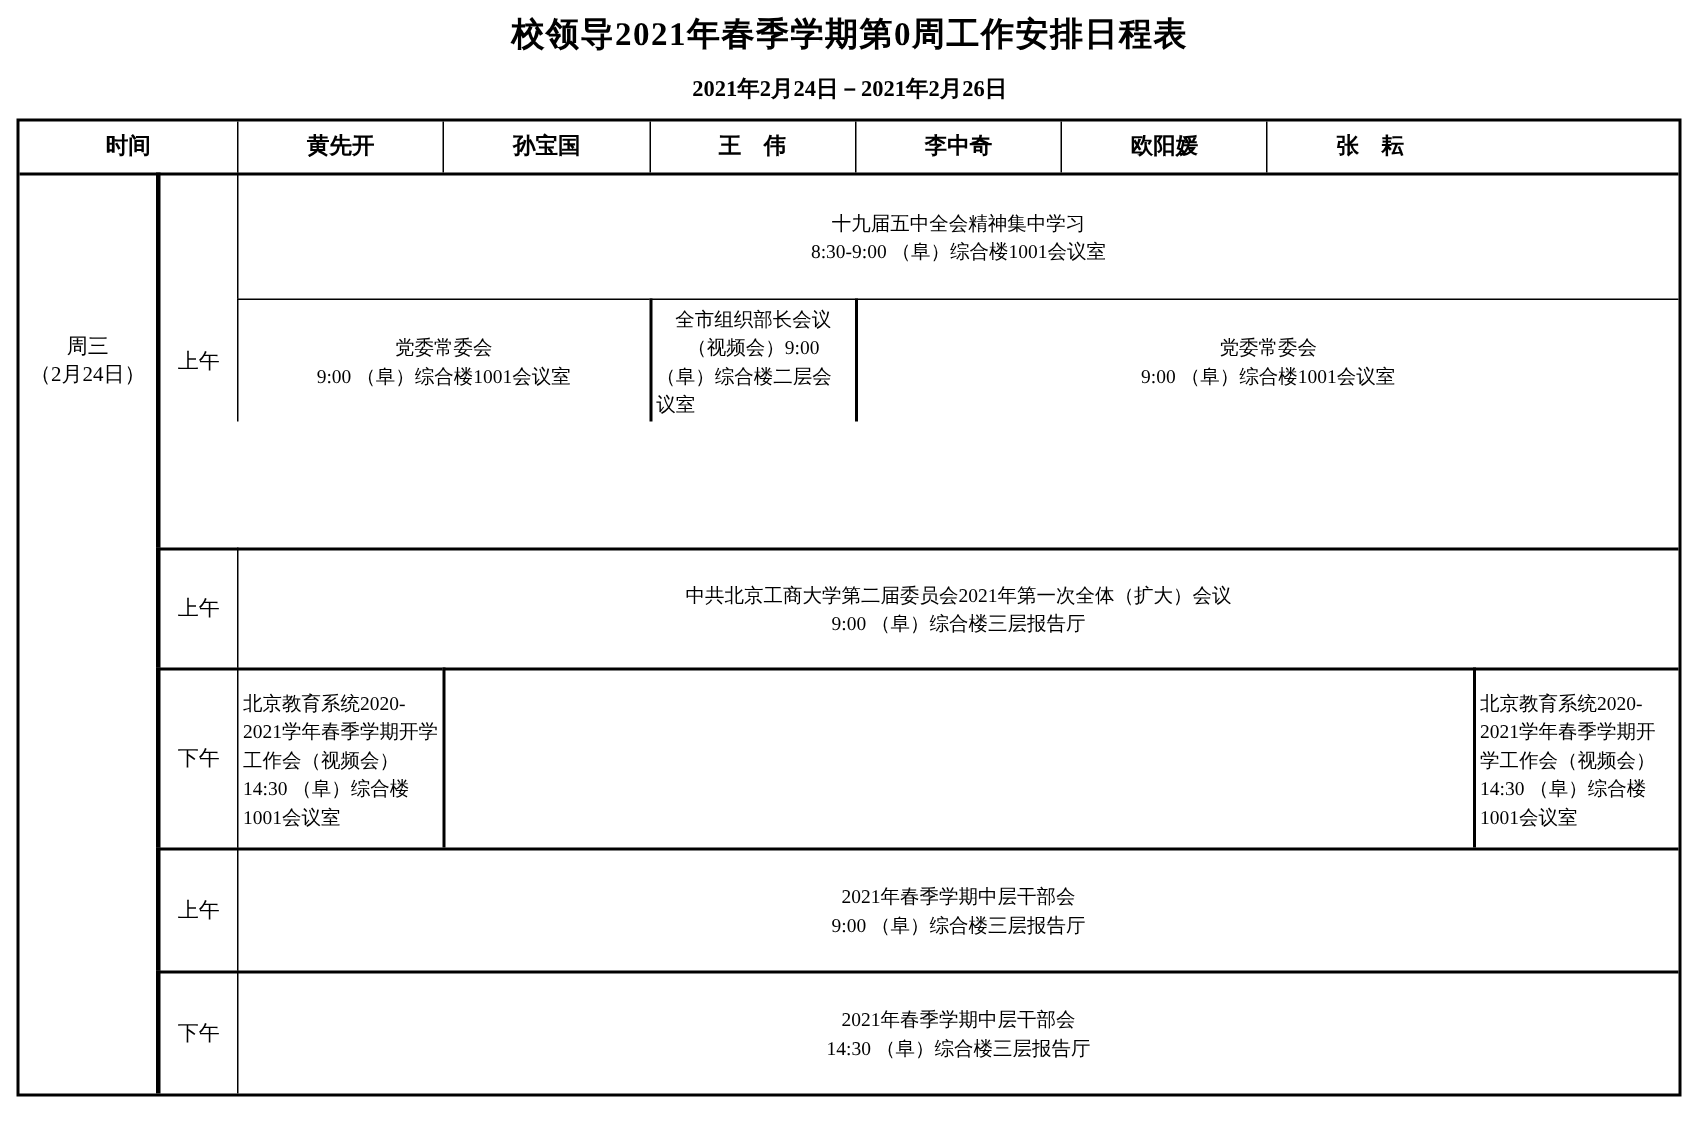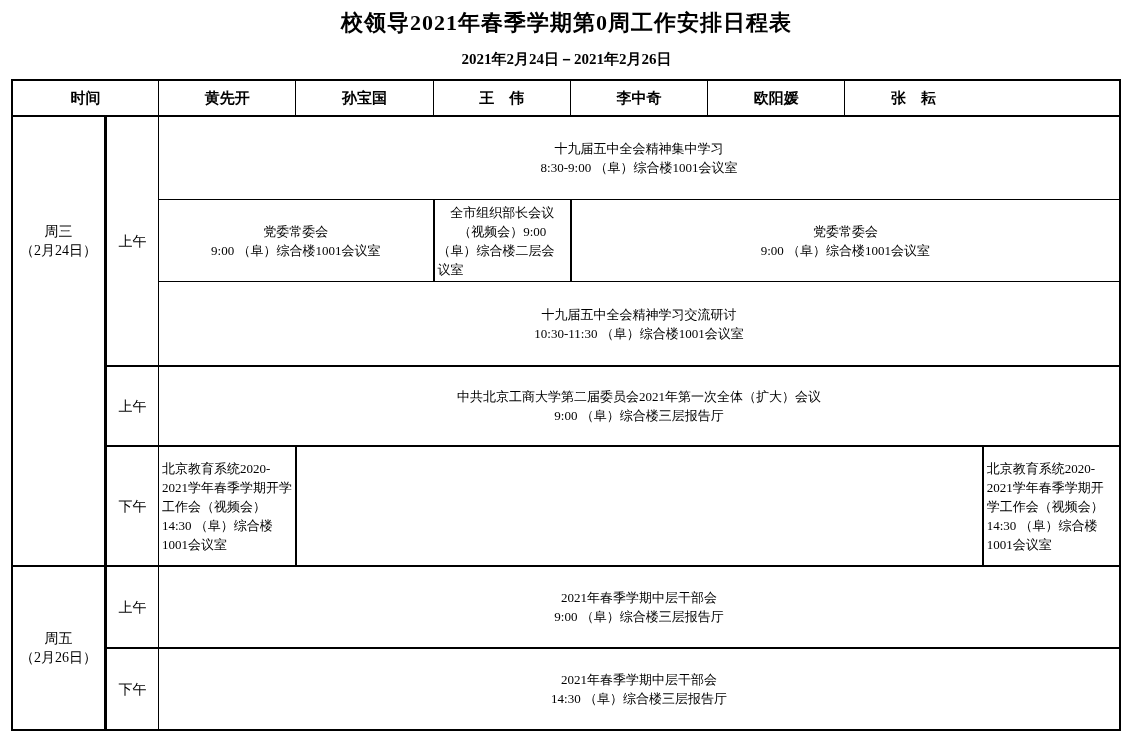--- a/index.html
+++ b/index.html
@@ -83,44 +83,36 @@
   <div class="c ev bt1 bl2" style="grid-area:3/5/4/6">
     <div>全市组织部长会议</div>
     <div>（视频会）9:00</div>
     <div>（阜）综合楼二层会议室</div>
   </div>
   <div class="c ev bt1 bl2" style="grid-area:3/6/4/10">
     <div>党委常委会</div>
     <div>9:00 （阜）综合楼1001会议室</div>
   </div>
 
-  <div class="c ev bt1 bl1" style="grid-area:4/3/5/10">
-    <div>十九届五中全会精神学习交流研讨</div>
-    <div>10:30-11:30 （阜）综合楼1001会议室</div>
-  </div>
 
   <div class="c period bt2 bl3" style="grid-area:5/2/6/3">上午</div>
   <div class="c ev bt2 bl1" style="grid-area:5/3/6/10">
     <div>中共北京工商大学第二届委员会2021年第一次全体（扩大）会议</div>
     <div>9:00 （阜）综合楼三层报告厅</div>
   </div>
 
   <div class="c period bt2 bl3" style="grid-area:6/2/7/3">下午</div>
   <div class="c ev bt2 bl1" style="grid-area:6/3/7/4">
     <div>北京教育系统2020-2021学年春季学期开学工作会（视频会）14:30 （阜）综合楼1001会议室</div>
   </div>
   <div class="c ev bt2 bl2" style="grid-area:6/4/7/9"></div>
   <div class="c ev bt2 bl2" style="grid-area:6/9/7/10">
     <div>北京教育系统2020-2021学年春季学期开学工作会（视频会）14:30 （阜）综合楼1001会议室</div>
   </div>
 
-  <div class="c day bt2" style="grid-area:7/1/9/2">
-    <div>周五</div>
-    <div>（2月26日）</div>
-  </div>
   <div class="c period bt2 bl3" style="grid-area:7/2/8/3">上午</div>
   <div class="c ev bt2 bl1" style="grid-area:7/3/8/10">
     <div>2021年春季学期中层干部会</div>
     <div>9:00 （阜）综合楼三层报告厅</div>
   </div>
 
   <div class="c period bt2 bl3" style="grid-area:8/2/9/3">下午</div>
   <div class="c ev bt2 bl1" style="grid-area:8/3/9/10">
     <div>2021年春季学期中层干部会</div>
     <div>14:30 （阜）综合楼三层报告厅</div>

